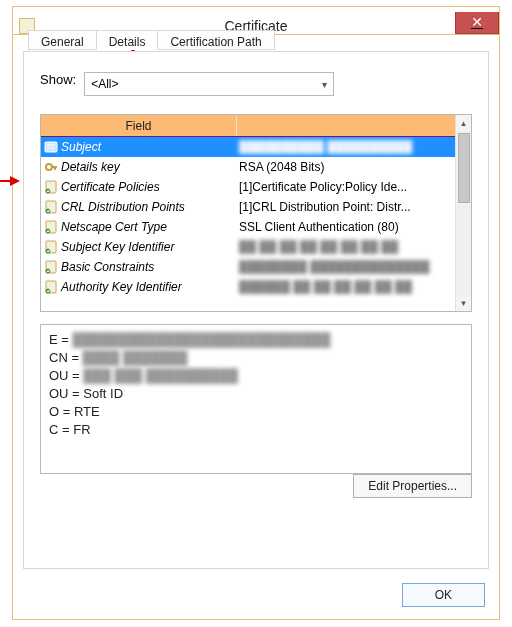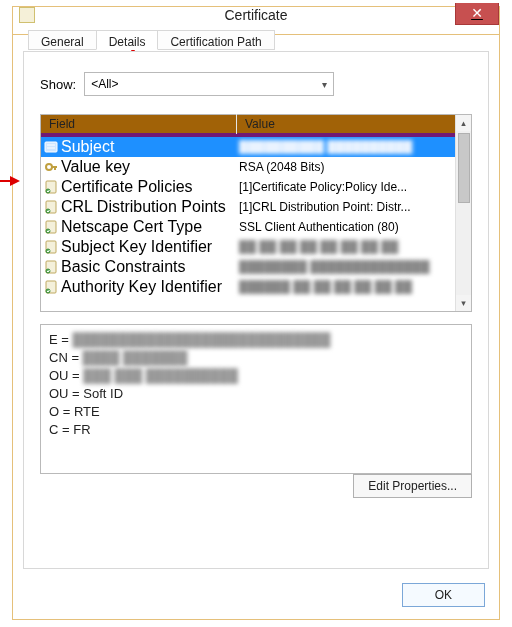--- a/index.html
+++ b/index.html
@@ -20,21 +20,21 @@
     width: 488px;
     height: 614px;
     background: #fff;
     border: 1px solid #e5c07a;
   }
   .titlebar {
     height: 28px;
     background: #fff;
     border-bottom: 1px solid #e5c07a;
     display: flex;
-    align-items: flex-start;
+    align-items: flex-end;
     position: relative;
     text-decoration: underline;
   }
   .title-icon {
     width: 16px; height: 16px;
     margin-left: 6px;
     background: #f5f0d8;
     border: 1px solid #d0c070;
   }
   .title-text {
@@ -91,21 +91,21 @@
     background: #fdfdfd;
   }
   .inner {
     padding: 14px 16px 12px 16px;
     height: 100%;
     display: flex;
     flex-direction: column;
   }
   .show-row {
     display: flex;
-    align-items: center;
+    align-items: flex-start;
     margin-bottom: 18px;
     margin-top: 6px;
   }
   .show-label { margin-right: 8px; font-size: 13px; }
   .combo {
     width: 250px;
     height: 24px;
     border: 1px solid #b9b9b9;
     display: flex;
     align-items: center;
@@ -118,24 +118,25 @@
   
   .listview {
     border: 1px solid #b9b9b9;
     height: 198px;
     display: flex;
     flex-direction: column;
     position: relative;
   }
   .lv-header {
     display: flex;
-    background: #a16207;
-    border-bottom: 4px solid #701a75;
+    background: #fdba74;
+    border-bottom: 1px solid #701a75;
     height: 22px;
     align-items: center;
+    text-align: center;
   }
   .lv-hcol {
     padding: 3px 8px;
     font-size: 12px;
     color: #222;
     border-right: 1px solid #e4e4e4;
   }
   .lv-hcol.field { width: 196px; }
   .lv-hcol.value { flex: 1; border-right: none; }
   .lv-body {
@@ -151,21 +152,21 @@
   }
   .lv-row.sel { background: #1e90ff; color: #fff; }
   .lv-icon {
     width: 16px; height: 16px;
     margin-right: 2px;
     display: inline-flex;
     align-items: center;
     justify-content: center;
   }
   .lv-icon svg { width: 14px; height: 14px; }
-  .lv-field { width: 178px; font-size: 16px; }
+  .lv-field { width: 178px; font-size: 12px; font-style: italic; }
   .lv-value { flex: 1; font-size: 12px; white-space: nowrap; overflow: hidden; text-overflow: ellipsis; }
   .lv-row .blur {
     filter: blur(2px);
     color: #888;
   }
   .lv-row.sel .blur { color: #eaf3ff; }
   .lv-scroll {
     position: absolute;
     right: 0; top: 0; bottom: 0;
     width: 16px;
@@ -277,21 +278,20 @@
         <span class="show-label">Show:</span>
         <div class="combo">
           <span>&lt;All&gt;</span>
           <span class="chev">▾</span>
         </div>
       </div>
 
       <div class="listview">
         <div class="lv-header">
           <div class="lv-hcol field">Field</div>
-          <div class="lv-hcol value">Value</div>
         </div>
         <div class="lv-body" id="lv-body">
             <div class="lv-row sel">
               <span class="lv-icon">
                 <svg viewBox="0 0 14 14">
                   <rect x="1" y="2" width="12" height="10" rx="1" fill="#cfe6ff" stroke="#fff"></rect>
                   <line x1="3" y1="5" x2="11" y2="5" stroke="#fff"></line>
                   <line x1="3" y1="8" x2="11" y2="8" stroke="#fff"></line>
                 </svg>
               </span>
@@ -299,21 +299,21 @@
               <span class="lv-value blur">██████████ ██████████</span>
             </div>
             <div class="lv-row">
               <span class="lv-icon">
                 <svg viewBox="0 0 14 14">
                   <circle cx="5" cy="7" r="3" fill="none" stroke="#c0a040" stroke-width="2"></circle>
                   <line x1="7" y1="7" x2="13" y2="7" stroke="#c0a040" stroke-width="2"></line>
                   <line x1="11" y1="7" x2="11" y2="10" stroke="#c0a040" stroke-width="2"></line>
                 </svg>
               </span>
-              <span class="lv-field">Value key</span>
+              <span class="lv-field">Details key</span>
               <span class="lv-value">RSA (2048 Bits)</span>
             </div>
             <div class="lv-row">
               <span class="lv-icon">
                 <svg viewBox="0 0 14 14">
                   <rect x="2" y="1" width="10" height="12" rx="1" fill="#f4f0da" stroke="#bfa960"></rect>
                   <circle cx="4" cy="11" r="2" fill="#5fb85f" stroke="#3a8a3a"></circle>
                   <path d="M3 11 l1 1 l1.5 -2" stroke="#fff" stroke-width="1" fill="none"></path>
                 </svg>
               </span>

